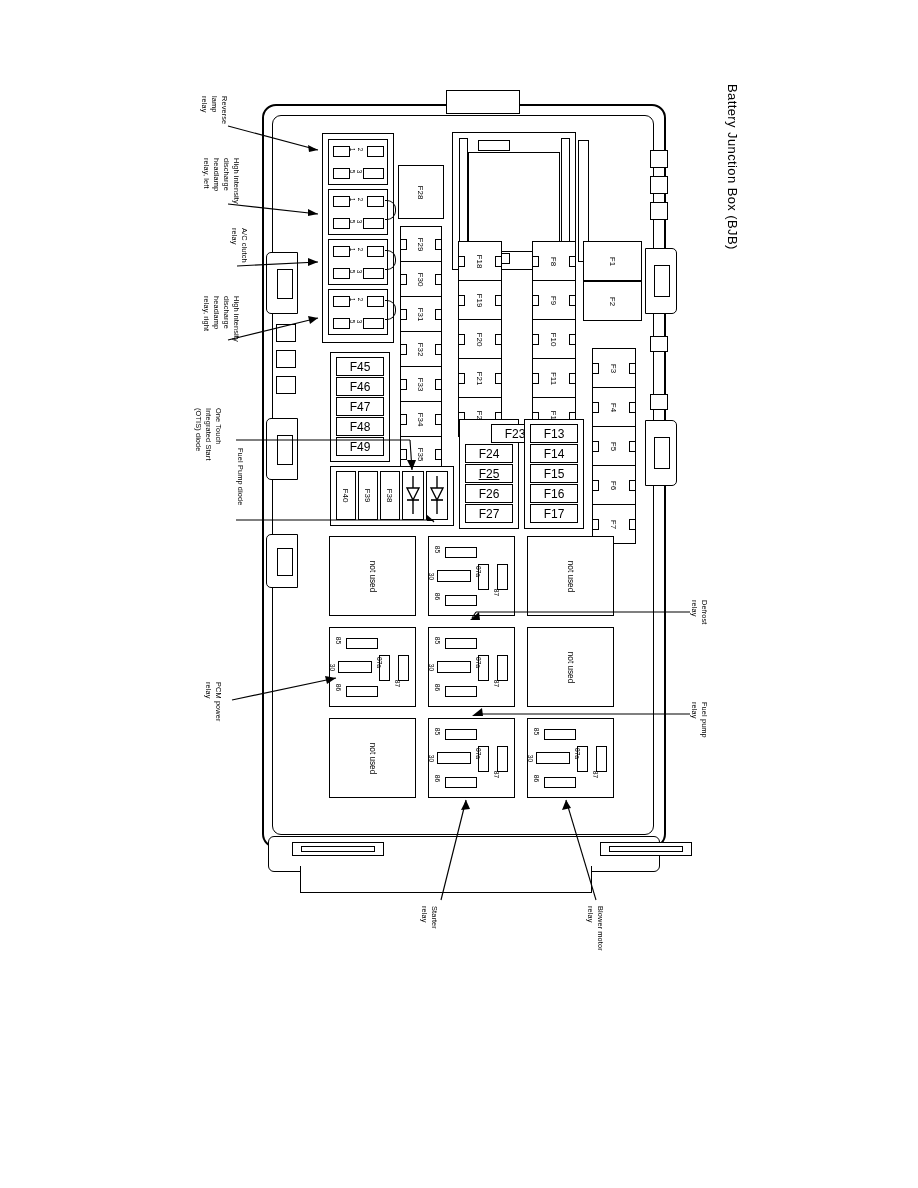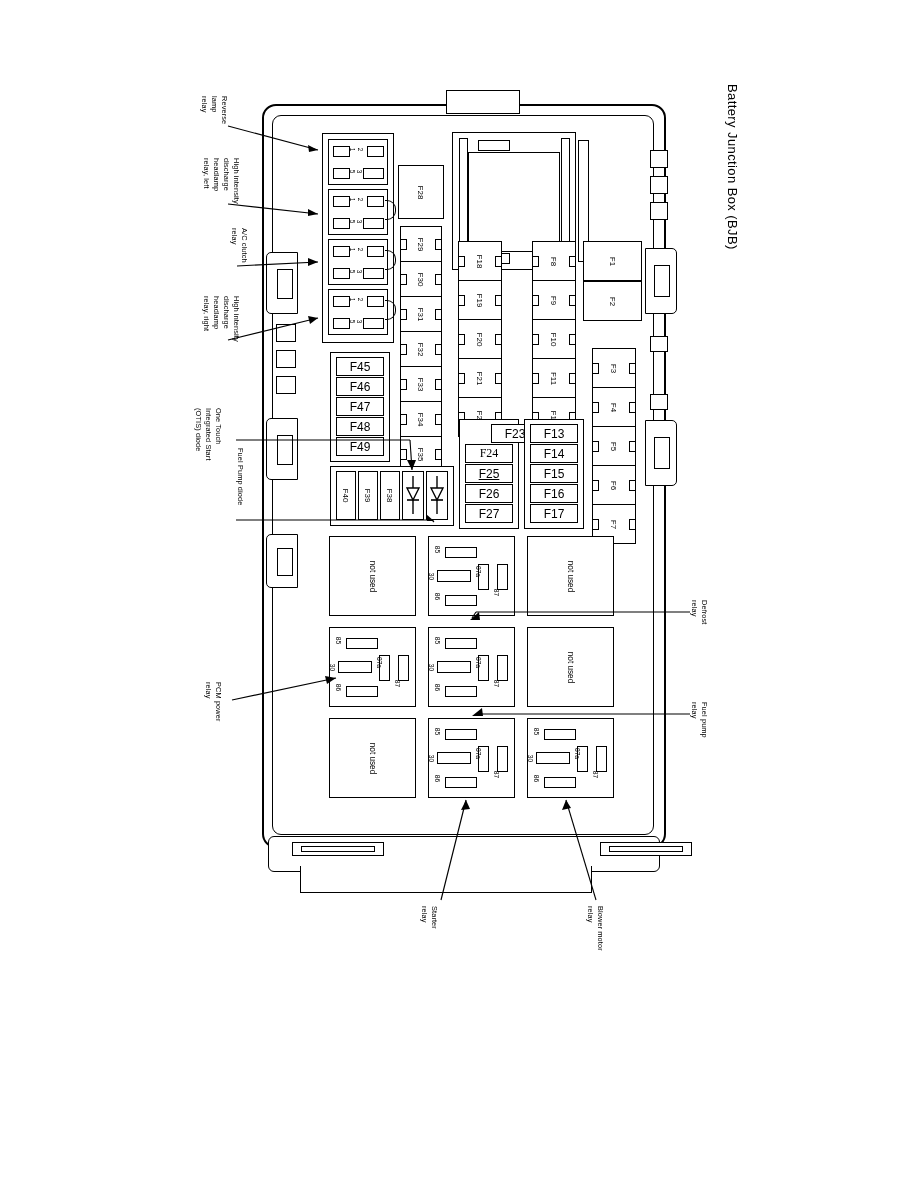--- a/index.html
+++ b/index.html
@@ -305,21 +305,21 @@
     <span>F48</span>
     </div>
   <div class="fuse h" style="left:336px;top:437px;width:46px;height:17px;">
     <span>F49</span>
     </div>
 
   <div class="group" style="left:459px;top:419px;width:58px;height:108px;"></div>
   <div class="fuse h" style="left:491px;top:424px;width:46px;height:17px;">
     <span>F23</span>
     </div>
-  <div class="fuse h" style="left:465px;top:444px;width:46px;height:17px;font-family:Liberation Serif, serif;">
+  <div class="fuse h" style="left:465px;top:444px;width:46px;height:17px;">
     <span>F24</span>
     </div>
   <div class="fuse h" style="left:465px;top:464px;width:46px;height:17px;text-decoration:underline;">
     <span>F25</span>
     </div>
   <div class="fuse h" style="left:465px;top:484px;width:46px;height:17px;">
     <span>F26</span>
     </div>
   <div class="fuse h" style="left:465px;top:504px;width:46px;height:17px;">
     <span>F27</span>

